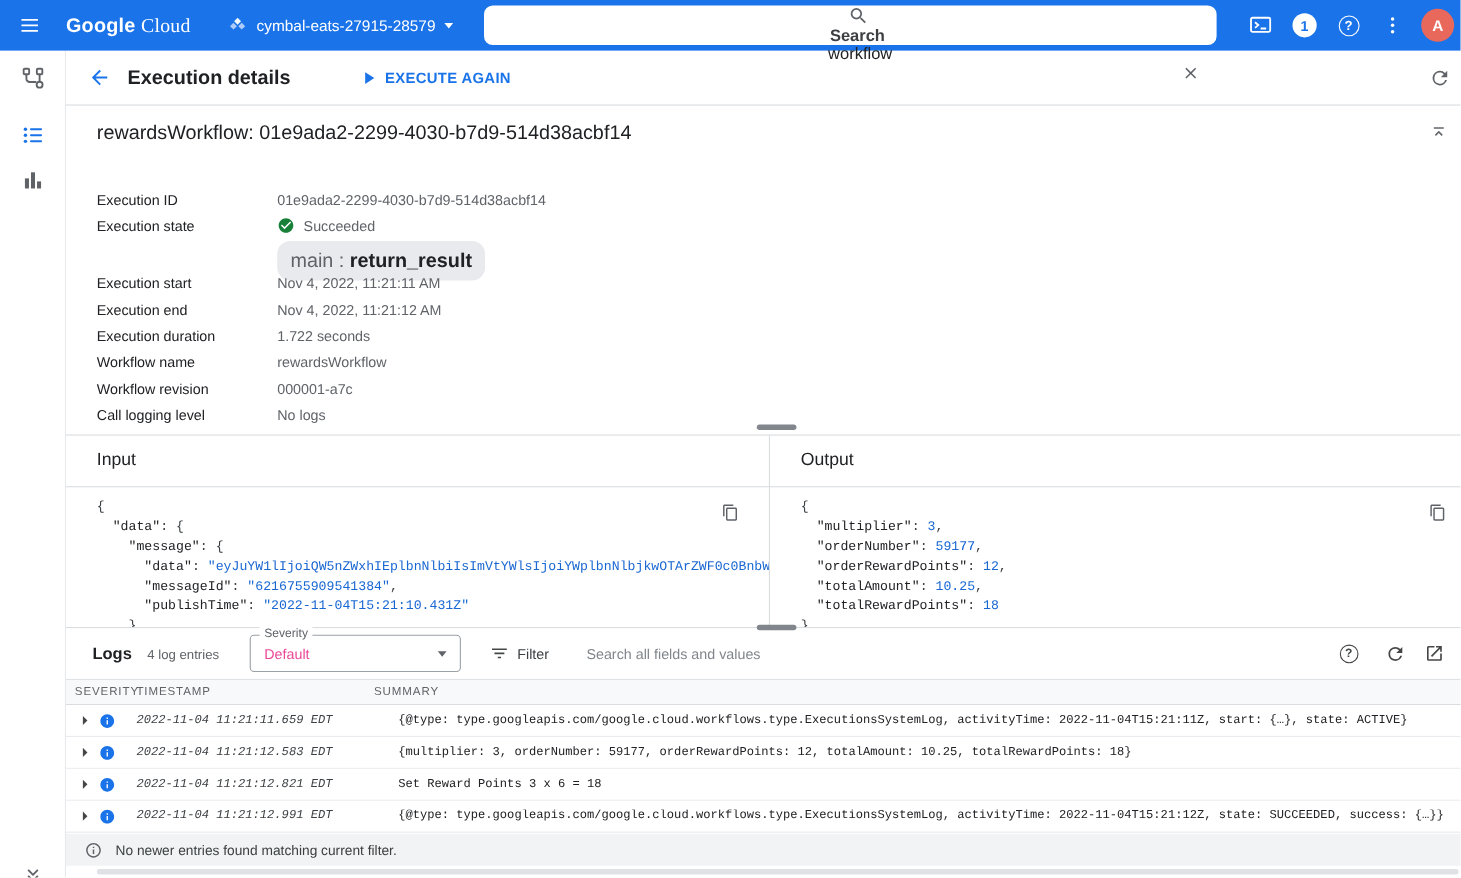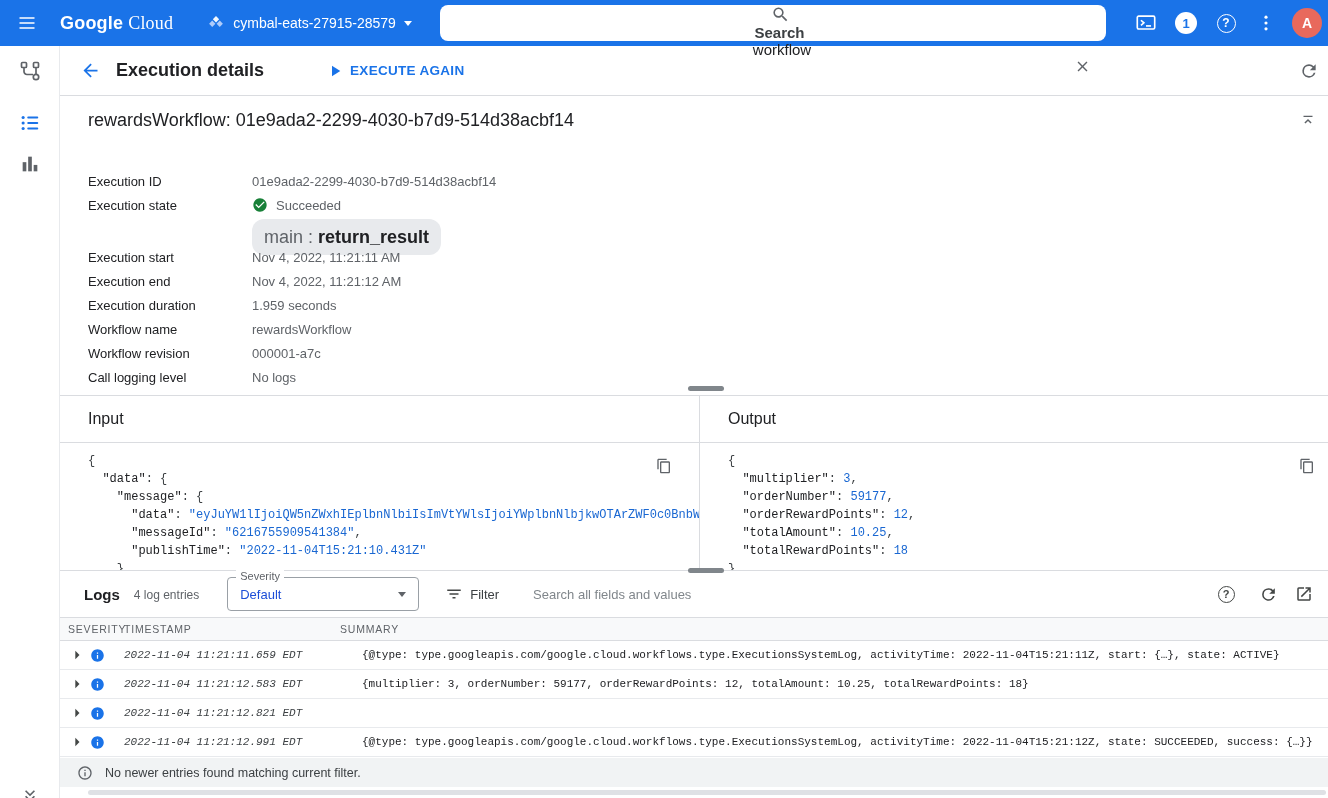--- a/index.html
+++ b/index.html
@@ -76,21 +76,21 @@
   .resize-handle { position:absolute; left:688px; width:36px; height:5px; border-radius:2.5px; background:#80868b; z-index:8; cursor:row-resize; }
   .rh-1 { top:386px; }
   .rh-2 { top:568px; }
 
   
   .logs-toolbar { position:absolute; top:570px; left:60px; right:0; height:47px; background:#fff; border-top:1px solid #dadce0; display:flex; align-items:center; z-index:6; }
   .logs-title { margin-left:24px; font-size:15px; font-weight:bold; color:#202124; }
   .logs-count { margin-left:14px; margin-top:2px; font-size:12px; color:#5f6368; }
   .select-field { position:relative; margin-left:28px; width:192px; height:34px; border:1px solid #9aa0a6; border-radius:4px; display:flex; align-items:center; padding:0 12px; background:#fff; cursor:pointer; flex:none; }
   .select-label { position:absolute; top:-8px; left:8px; background:#fff; padding:0 4px; font-size:11px; color:#5f6368; }
-  .select-value { font-size:13px; color:#1d4ed8; }
+  .select-value { font-size:13px; color:#ec4899; }
   .select-caret { margin-left:auto; width:0; height:0; border-left:4.5px solid transparent; border-right:4.5px solid transparent; border-top:5px solid #5f6368; }
   .filter-btn { margin-left:26px; display:flex; align-items:center; gap:7px; color:#3c4043; font-size:13px; cursor:pointer; flex:none; }
   .logs-search { margin-left:34px; flex:1; border:none; outline:none; font-size:13px; color:#202124; background:transparent; font-family:"Liberation Sans","DejaVu Sans",sans-serif; }
   .logs-search::placeholder { color:#80868b; }
   .toolbar-icons { display:flex; align-items:center; margin-right:6px; }
   .tool-icon { width:36px; height:36px; display:flex; align-items:center; justify-content:center; cursor:pointer; }
   .help-dark { width:17px; height:17px; border:1.6px solid #444746; border-radius:50%; display:flex; align-items:center; justify-content:center; font-size:11px; font-weight:bold; color:#444746; margin-right:12px; }
 
   
   .logs-table { position:absolute; top:617px; left:60px; right:0; background:#fff; }
@@ -265,21 +265,21 @@
       </div>
       <div class="field-row">
         <div class="field-label">Execution end</div>
         <div class="field-value">
           <span>Nov 4, 2022, 11:21:12 AM</span>
         </div>
       </div>
       <div class="field-row">
         <div class="field-label">Execution duration</div>
         <div class="field-value">
-          <span>1.959 seconds</span>
+          <span>1.722 seconds</span>
         </div>
       </div>
       <div class="field-row">
         <div class="field-label">Workflow name</div>
         <div class="field-value">
           <span>rewardsWorkflow</span>
         </div>
       </div>
       <div class="field-row">
         <div class="field-label">Workflow revision</div>
@@ -412,20 +412,21 @@
             <svg width="20" height="20" viewBox="0 0 24 24" fill="#444746">
               <path d="M10 17l5-5-5-5v10z"></path>
             </svg>
           </span>
           <span class="row-info">
             <svg width="15" height="15" viewBox="0 0 24 24" fill="#1a73e8">
               <path d="M12 2C6.48 2 2 6.48 2 12s4.48 10 10 10 10-4.48 10-10S17.52 2 12 2zm1 15h-2v-6h2v6zm0-8h-2V7h2v2z"></path>
             </svg>
           </span>
           <span class="row-ts">2022-11-04 11:21:12.821 EDT</span>
+          <span class="row-summary">Set Reward Points 3 x 6 = 18</span>
         </div>
         <div class="log-row">
           <span class="row-chevron">
             <svg width="20" height="20" viewBox="0 0 24 24" fill="#444746">
               <path d="M10 17l5-5-5-5v10z"></path>
             </svg>
           </span>
           <span class="row-info">
             <svg width="15" height="15" viewBox="0 0 24 24" fill="#1a73e8">
               <path d="M12 2C6.48 2 2 6.48 2 12s4.48 10 10 10 10-4.48 10-10S17.52 2 12 2zm1 15h-2v-6h2v6zm0-8h-2V7h2v2z"></path>

